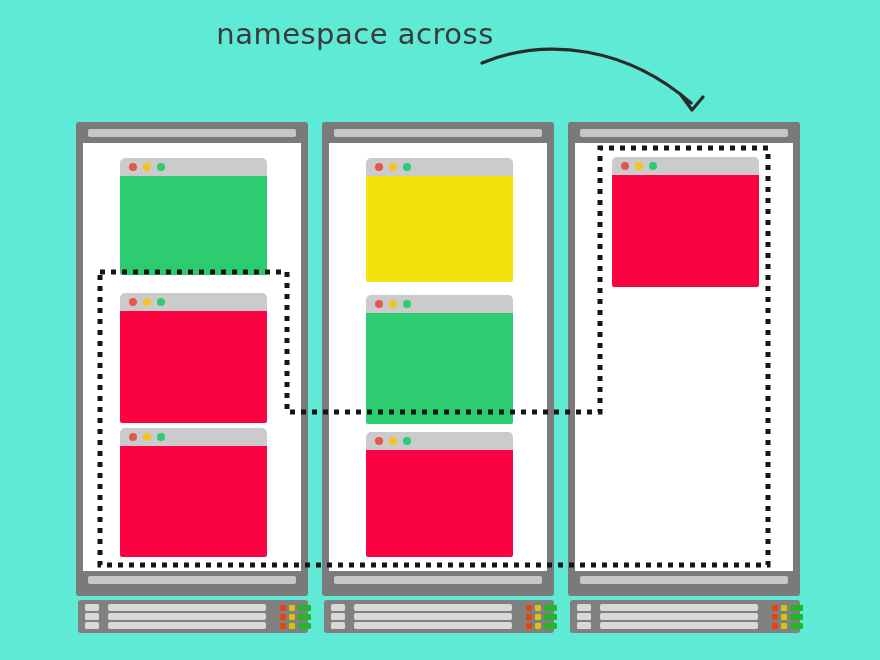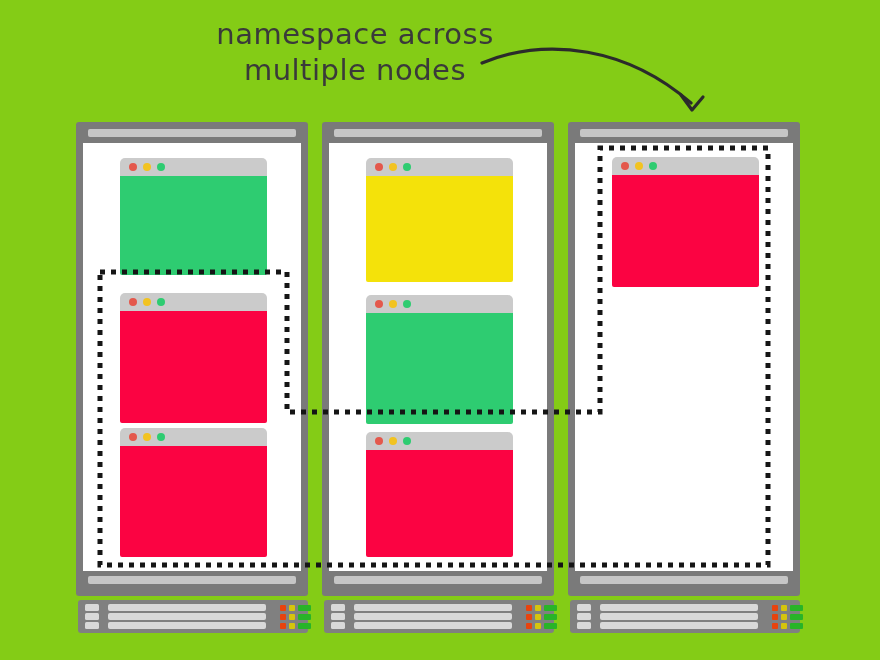--- a/index.html
+++ b/index.html
@@ -1,17 +1,17 @@
 <!DOCTYPE html>
 <html><head>
 <meta charset="utf-8">
 <style>
   html,body{margin:0;padding:0;background:#ffffff;}
   .stage{
-    position:relative;width:880px;height:660px;background:#84cc16;overflow:hidden;
+    position:relative;width:880px;height:660px;background:#5eead4;overflow:hidden;
     font-family:"DejaVu Sans", sans-serif;
   }
   
   .annotation-text{
     position:absolute;left:200px;top:16px;width:310px;
     text-align:center;font-size:29px;line-height:36px;color:#3a3a3a;
     letter-spacing:.5px;font-family:"DejaVu Sans", sans-serif;
   }
   svg.overlay{position:absolute;left:0;top:0;width:880px;height:660px;pointer-events:none;}
   
@@ -41,21 +41,20 @@
   .led-green{left:220px;width:13px;background:#28b428;}
   .lrow1{top:5px;} .lrow2{top:14px;} .lrow3{top:23px;}
 </style>
 </head>
 <body>
 
 <div class="stage">
 
   <div class="annotation-text">
     <div>namespace across</div>
-    <div>multiple nodes</div>
   </div>
 
   <div class="node node-1">
     <div class="rail-stripe-top"></div>
     <div class="node-interior"></div>
     <div class="rail-stripe-bottom"></div>
 
     <div class="pod" style="top:36px">
       <div class="pod-titlebar" style="background: rgb(203, 203, 203);">
         <span class="dot dot-red"></span>

